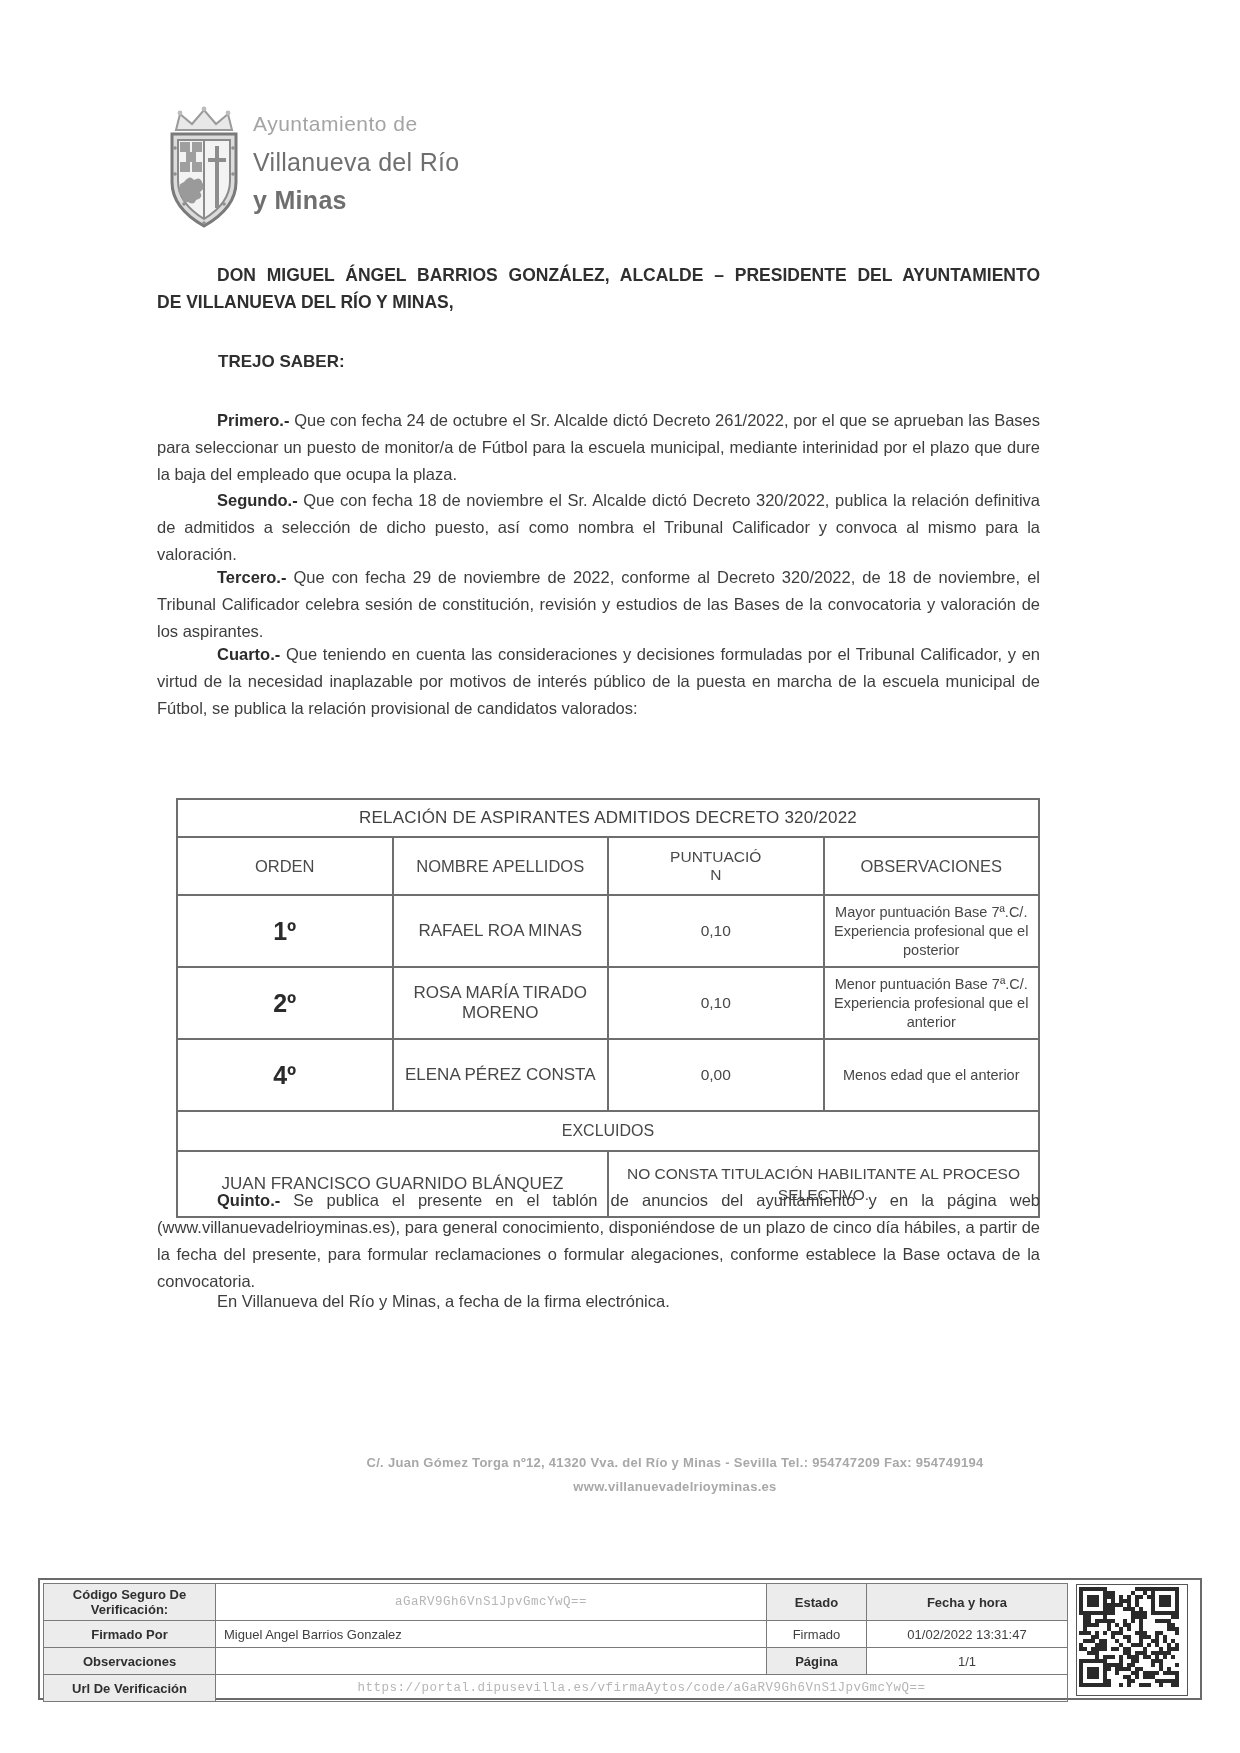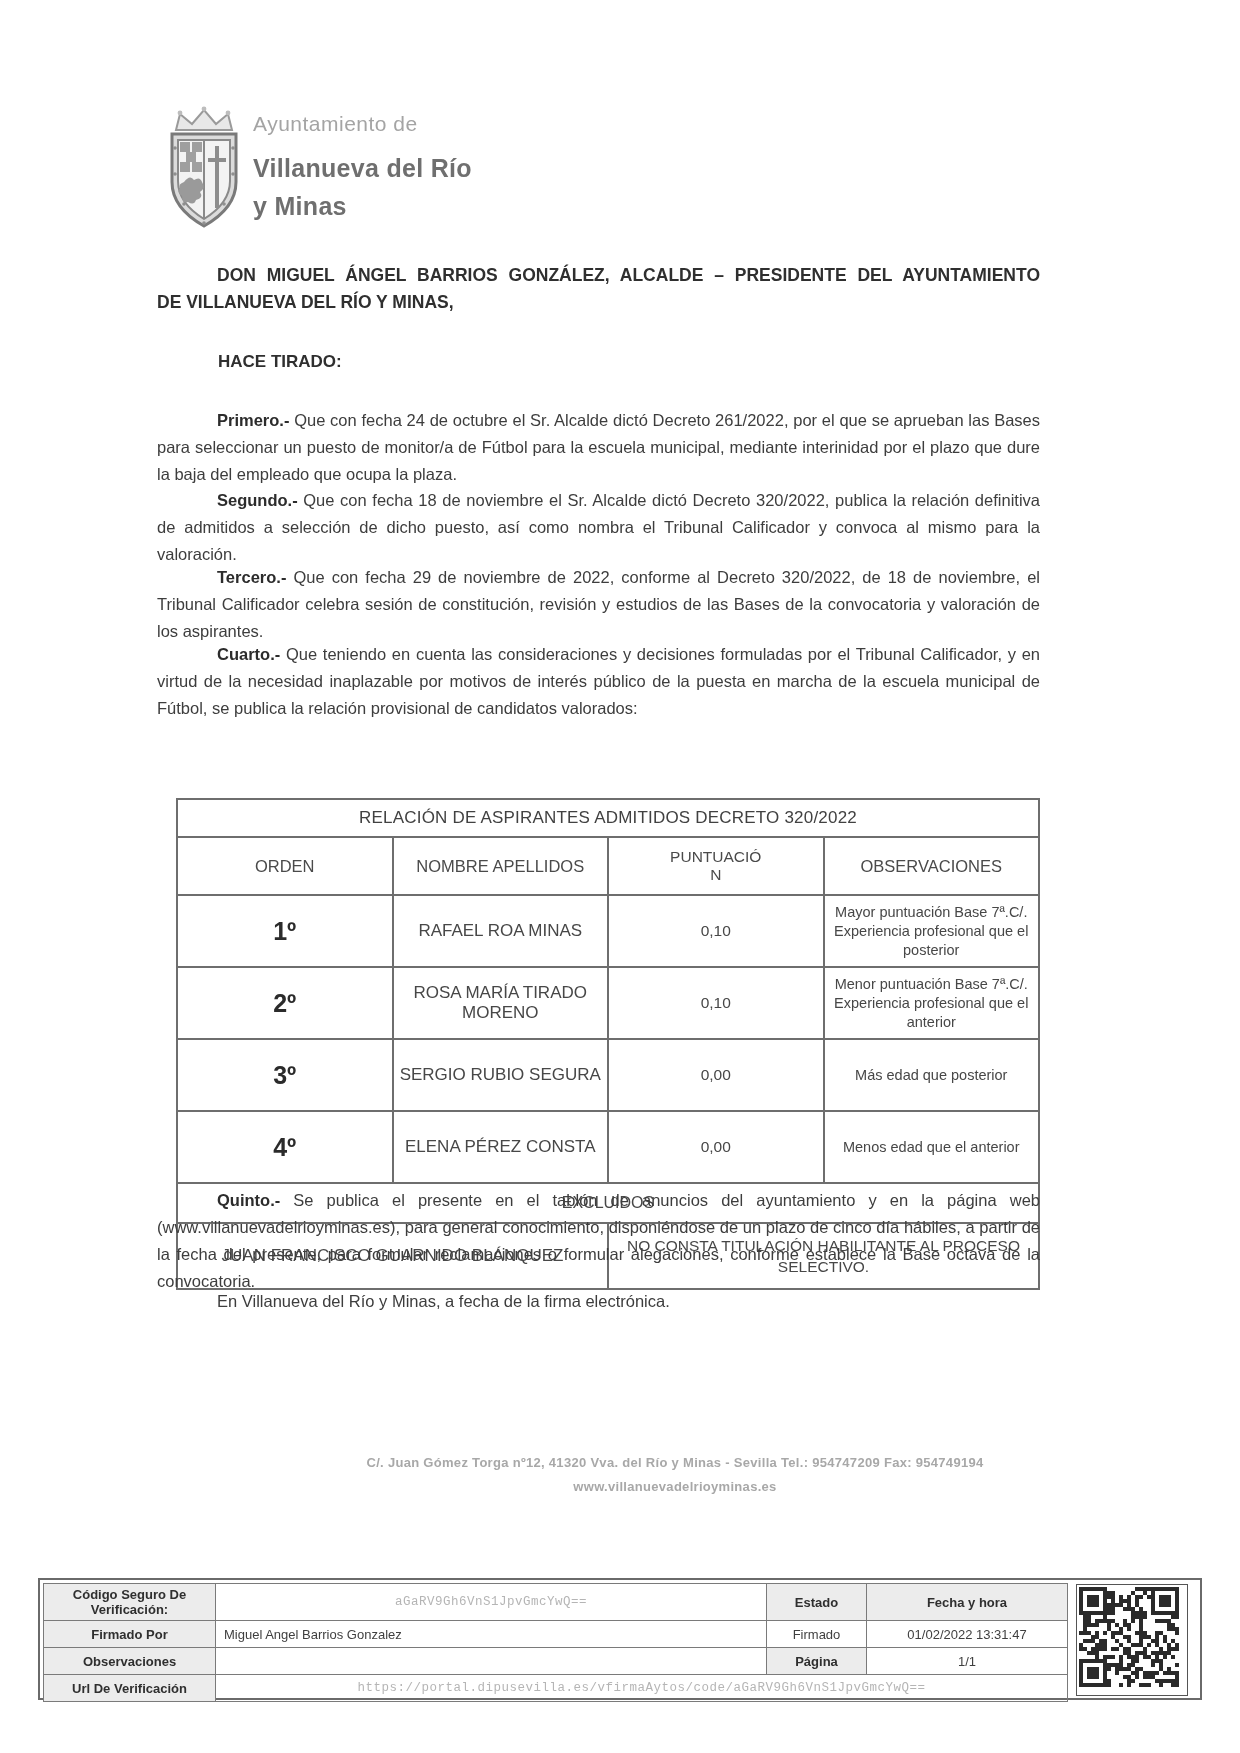--- a/index.html
+++ b/index.html
@@ -4,21 +4,21 @@
 <style>
   html,body { margin:0; padding:0; background:#ffffff; }
   .page {
     position:relative; width:1240px; height:1753px; background:#ffffff;
     font-family:"Liberation Sans", sans-serif; color:#3d3d3d; overflow:hidden;
   }
   
   .logo-wrap { position:absolute; left:162px; top:104px; width:100px; height:130px; }
   .org-block { position:absolute; left:253px; top:112px; }
   .org-line1 { font-size:21px; color:#a4a4a4; letter-spacing:0.5px; }
-  .org-line2 { font-size:25px; font-weight:bold; color:#6f6f6f; margin-top:18px; letter-spacing:0.3px; }
+  .org-line2 { font-size:25px; font-weight:normal; color:#6f6f6f; margin-top:12px; letter-spacing:0.3px; }
   .org-line3 { font-size:25px; font-weight:bold; color:#6f6f6f; margin-top:9px; letter-spacing:0.3px; }
   
   .doc-title { position:absolute; left:157px; top:262px; width:883px; font-weight:bold; font-size:17.5px; line-height:27px; color:#2f2f2f; }
   .doc-title .l1 { text-indent:60px; text-align:justify; text-align-last:justify; }
   .hace-saber { position:absolute; left:218px; top:352px; font-weight:bold; font-size:17px; color:#2f2f2f; }
   .para { position:absolute; left:157px; width:883px; font-size:16.5px; line-height:27px; text-align:justify; text-indent:60px; color:#3d3d3d; }
   .para b { color:#2c2c2c; }
   .p1 { top:390px; } .p2 { top:470px; } .p3 { top:547px; } .p4 { top:624px; }
   .p5 { top:1170px; }
   .closing { position:absolute; left:157px; top:1292px; width:883px; font-size:16.5px; text-indent:60px; color:#3d3d3d; }
@@ -102,21 +102,21 @@
     <div class="org-line1">Ayuntamiento de</div>
     <div class="org-line2">Villanueva del Río</div>
     <div class="org-line3">y Minas</div>
   </div>
 
   <div class="doc-title">
     <div class="l1">DON MIGUEL ÁNGEL BARRIOS GONZÁLEZ, ALCALDE – PRESIDENTE DEL AYUNTAMIENTO</div>
     <div class="l2">DE VILLANUEVA DEL RÍO Y MINAS,</div>
   </div>
 
-  <div class="hace-saber">HACE TIRADO:</div>
+  <div class="hace-saber">TREJO SABER:</div>
 
   <p class="para p1"><b>Primero.-</b><span> Que con fecha 24 de octubre el Sr. Alcalde dictó Decreto 261/2022, por el que se aprueban las Bases para seleccionar un puesto de monitor/a de Fútbol para la escuela municipal, mediante interinidad por el plazo que dure la baja del empleado que ocupa la plaza.</span></p>
   <p class="para p2"><b>Segundo.-</b><span> Que con fecha 18 de noviembre el Sr. Alcalde dictó Decreto 320/2022, publica la relación definitiva de admitidos a selección de dicho puesto, así como nombra el Tribunal Calificador y convoca al mismo para la valoración.</span></p>
   <p class="para p3"><b>Tercero.-</b><span> Que con fecha 29 de noviembre de 2022, conforme al Decreto 320/2022, de 18 de noviembre, el Tribunal Calificador celebra sesión de constitución, revisión y estudios de las Bases de la convocatoria y valoración de los aspirantes.</span></p>
   <p class="para p4"><b>Cuarto.-</b><span> Que teniendo en cuenta las consideraciones y decisiones formuladas por el Tribunal Calificador, y en virtud de la necesidad inaplazable por motivos de interés público de la puesta en marcha de la escuela municipal de Fútbol, se publica la relación provisional de candidatos valorados:</span></p>
 
   <table class="cand-table">
     <tbody>
         <tr>
       <td class="t-title" colspan="4">RELACIÓN DE ASPIRANTES ADMITIDOS DECRETO 320/2022</td>
@@ -131,26 +131,20 @@
       <td class="c-orden">1º</td>
       <td class="c-nombre">RAFAEL ROA MINAS</td>
       <td class="c-punt">0,10</td>
       <td class="c-obs">Mayor puntuación Base 7ª.C/. Experiencia profesional que el posterior</td>
     </tr>
     <tr class="r-data">
       <td class="c-orden">2º</td>
       <td class="c-nombre">ROSA MARÍA TIRADO MORENO</td>
       <td class="c-punt">0,10</td>
       <td class="c-obs">Menor puntuación Base 7ª.C/. Experiencia profesional que el anterior</td>
-    </tr>
-    <tr class="r-data">
-      <td class="c-orden">3º</td>
-      <td class="c-nombre">SERGIO RUBIO SEGURA</td>
-      <td class="c-punt">0,00</td>
-      <td class="c-obs">Más edad que posterior</td>
     </tr>
     <tr class="r-data">
       <td class="c-orden">4º</td>
       <td class="c-nombre">ELENA PÉREZ CONSTA</td>
       <td class="c-punt">0,00</td>
       <td class="c-obs">Menos edad que el anterior</td>
     </tr>
     <tr>
       <td class="r-excl-h" colspan="4">EXCLUIDOS</td>
     </tr>

